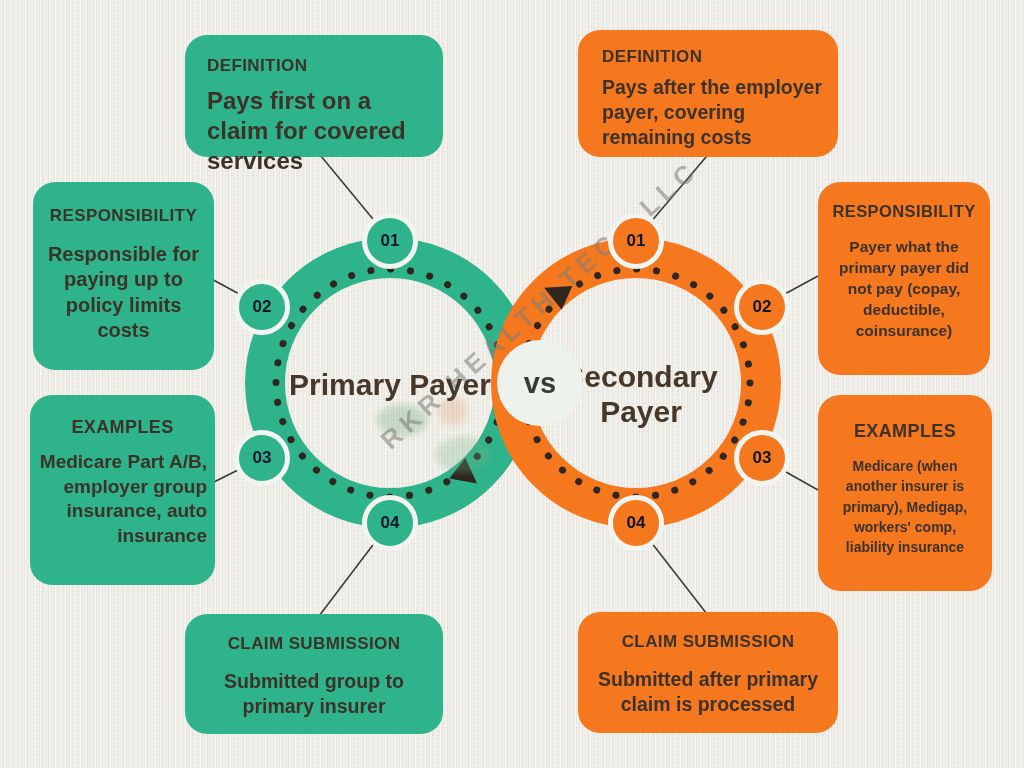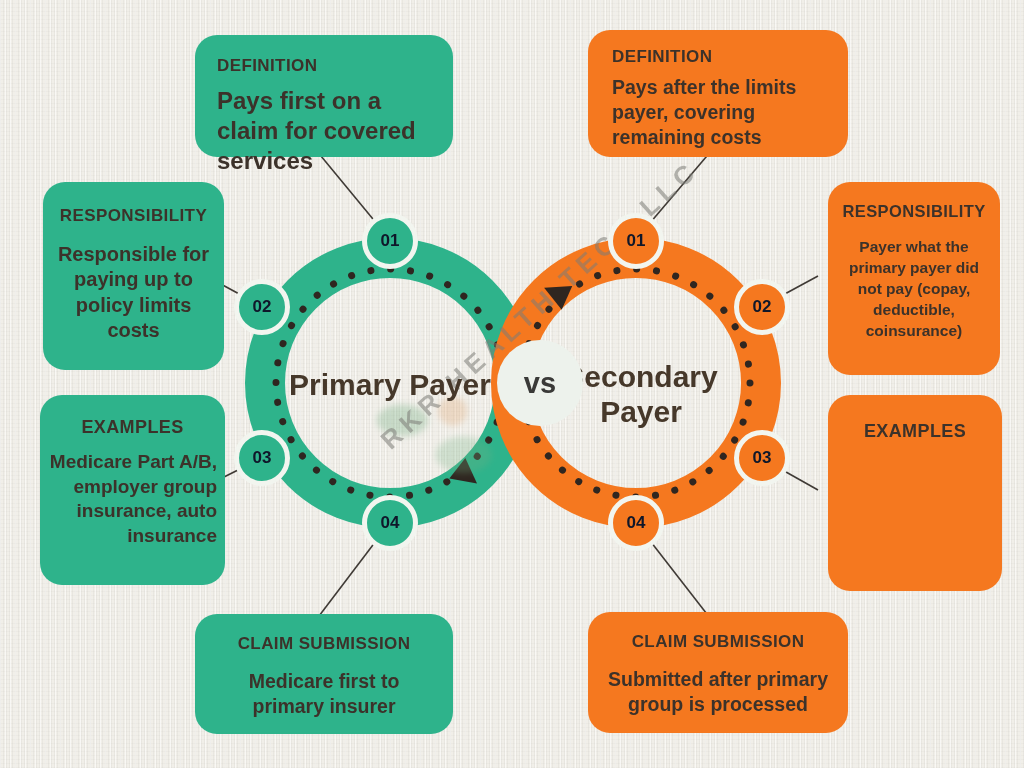--- a/index.html
+++ b/index.html
@@ -53,21 +53,21 @@
     font-weight:bold;font-size:17px;color:#0f172a;
   }
   .badge.green{background:#2eb38b;}
   .badge.orange{background:#f5781f;}
   #bg1{left:390px;top:241px;} #bg2{left:262px;top:307px;}
   #bg3{left:262px;top:458px;} #bg4{left:390px;top:523px;}
   #bo1{left:636px;top:241px;} #bo2{left:762px;top:307px;}
   #bo3{left:762px;top:458px;} #bo4{left:636px;top:523px;}
   .box{
     position:absolute;z-index:4;border-radius:22px;color:#3c322a;
-    box-sizing:border-box;display:flex;flex-direction:column;margin-left:10px;
+    box-sizing:border-box;display:flex;flex-direction:column;
   }
   .box.green{background:#2eb38b;}
   .box.orange{background:#f5781f;}
   .box .heading{font-weight:bold;font-size:17px;letter-spacing:.4px;}
   .box .body{font-weight:bold;}
   #box-g-def{left:185px;top:35px;width:258px;height:122px;padding:21px 16px 0 22px;text-align:left;}
   #box-g-def .body{font-size:24px;line-height:1.25;margin-top:10px;}
   #box-o-def{left:578px;top:30px;width:260px;height:127px;padding:17px 14px 0 24px;text-align:left;}
   #box-o-def .body{font-size:19.5px;line-height:1.28;margin-top:8px;}
   #box-g-resp{left:33px;top:182px;width:181px;height:188px;padding:24px 8px 0;text-align:center;}
@@ -140,32 +140,33 @@
   <div class="box green" id="box-g-resp">
     <div class="heading">RESPONSIBILITY</div>
     <div class="body">Responsible for paying up to policy limits costs</div>
   </div>
   <div class="box green" id="box-g-ex">
     <div class="heading">EXAMPLES</div>
     <div class="body">Medicare Part A/B, employer group insurance, auto insurance</div>
   </div>
   <div class="box green" id="box-g-claim">
     <div class="heading">CLAIM SUBMISSION</div>
-    <div class="body">Medicare first to primary insurer</div>
+    <div class="body">Submitted group to primary insurer</div>
   </div>
 
   <div class="box orange" id="box-o-def">
     <div class="heading">DEFINITION</div>
-    <div class="body">Pays after the limits payer, covering remaining costs</div>
+    <div class="body">Pays after the employer payer, covering remaining costs</div>
   </div>
   <div class="box orange" id="box-o-resp">
     <div class="heading">RESPONSIBILITY</div>
     <div class="body">Payer what the primary payer did not pay (copay, deductible, coinsurance)</div>
   </div>
   <div class="box orange" id="box-o-ex">
     <div class="heading">EXAMPLES</div>
+    <div class="body">Medicare (when another insurer is primary), Medigap, workers' comp, liability insurance</div>
   </div>
   <div class="box orange" id="box-o-claim">
     <div class="heading">CLAIM SUBMISSION</div>
-    <div class="body">Submitted after primary group is processed</div>
+    <div class="body">Submitted after primary claim is processed</div>
   </div>
 
 </div>
 
 </body></html>

